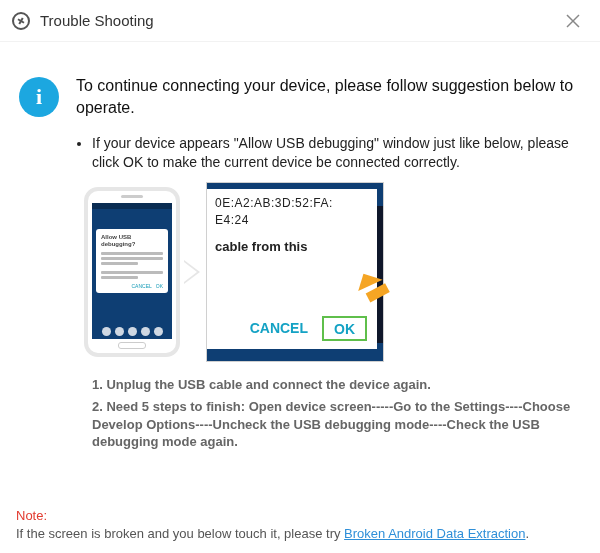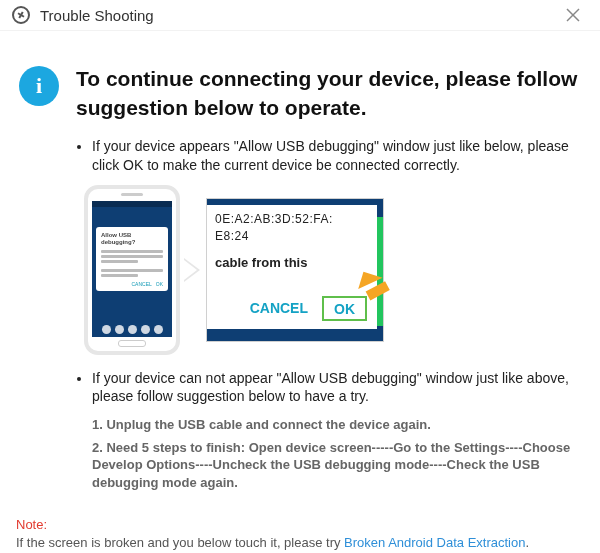--- a/index.html
+++ b/index.html
@@ -35,21 +35,21 @@
   }
   .close-btn svg { width: 16px; height: 16px; stroke: #888; stroke-width: 1.5; }
   .content { flex: 1; display: flex; padding: 12px 16px 0 16px; gap: 14px; }
   .info-col { flex: 0 0 46px; display: flex; justify-content: center; padding-top: 4px; }
   .info-icon {
     width: 40px; height: 40px; border-radius: 50%; background: #1ca7e0;
     color: #fff; display: flex; align-items: center; justify-content: center;
   }
   .info-icon .glyph { font-weight: 600; font-size: 22px; font-style: normal; font-family: Georgia, serif; }
   .body-col { flex: 1; }
-  h1.lead { font-size: 21px; font-weight: 700; margin: 2px 0 14px 0; line-height: 1.4; color: #111; }
+  h1.lead { font-size: 16px; font-weight: 400; margin: 2px 0 14px 0; line-height: 1.4; color: #111; }
   ul.bullets { list-style: disc; margin: 0 0 0 16px; padding: 0; }
   ul.bullets > li { font-size: 14px; margin-bottom: 10px; line-height: 1.35; }
   .illustration { margin: 8px 0 14px 8px; display: flex; align-items: center; gap: 6px; }
   .phone {
     width: 96px; height: 170px; border: 4px solid #e6e6e6; border-radius: 14px;
     background: #fff; display: flex; flex-direction: column; overflow: hidden; position: relative;
   }
   .phone .earpiece { height: 12px; display:flex; align-items:center; justify-content:center; }
   .phone .earpiece::before { content:""; width: 22px; height: 3px; background:#ccc; border-radius:2px;}
   .phone .screen {
@@ -74,21 +74,21 @@
   .phone .homebar::before { content:""; width: 26px; height: 5px; border:1px solid #ccc; border-radius:3px;}
   .triangle {
     width: 0; height: 0; border-top: 12px solid transparent; border-bottom: 12px solid transparent;
     border-left: 16px solid #e6e6e6; margin-left: -2px;
   }
   .triangle-inner {
     width: 0; height: 0; border-top: 10px solid transparent; border-bottom: 10px solid transparent;
     border-left: 13px solid #fff; position: relative; left: -16px; top: -10px;
   }
   .zoom {
-    width: 178px; height: 144px; border: 1px solid #d0d0d0; background: #22c55e;
+    width: 178px; height: 180px; border: 1px solid #d0d0d0; background: #0f172a;
     position: relative; overflow: hidden;
   }
   .zoom .blueband { position:absolute; left:0; right:0; top:0; height:13%; background:#0e3e73; }
   .zoom .blueband.bot { top:auto; bottom:0; height:10%; }
   .zoom .panel {
     position:absolute; left:0; right:6px; top:6px; bottom:12px; background:#fff;
     padding: 6px 8px 6px 8px; font-size: 13px; color:#222;
   }
   .zoom .fp { font-size: 12px; letter-spacing: 0.5px; line-height: 1.45; }
   .zoom .allow { font-weight: 600; margin-top: 10px; font-size: 13px; }
@@ -107,21 +107,21 @@
     border-right: 18px solid transparent; border-bottom: 18px solid transparent;
     border-left: 20px solid #f5a524; transform: rotate(17deg);
   }
   .steps { margin: 4px 0 0 16px; padding: 0; font-size: 13px; color: #666; font-weight: bold; }
   .steps p { margin: 5px 0; line-height: 1.35; }
   .note-area {
     padding: 0 31px 10px 16px; font-size: 13px; line-height: 1.4;
   }
   .note-label { color: #e23a2f; }
   .note-text { color: #555; }
-  .link { color: #2f8fd8; cursor: pointer; }
+  .link { color: #2f8fd8; text-decoration: underline; cursor: pointer; }
 </style>
 </head>
 <body>
 
 <div class="window">
 
   <div class="titlebar">
     <div class="app-icon"></div>
     <div class="title">Trouble Shooting</div>
     <div class="spacer"></div>
@@ -176,35 +176,32 @@
 
         <div class="triangle">
             <div class="triangle-inner"></div>
           </div>
 
         <div class="zoom">
           <div class="blueband"></div>
           <div class="blueband bot"></div>
           <div class="panel">
             <div class="fp">0E:A2:AB:3D:52:FA:</div>
-            <div class="fp">E8:24</div>
+            <div class="fp">E4:24</div>
             <div class="allow">cable from this</div>
             <div class="btnrow">
               <span class="cancel">CANCEL</span>
               <span class="ok">OK</span>
             </div>
           </div>
         </div>
 
         <div class="arrow"></div>
       </div>
 
-      <ul class="bullets">
-        <li>If your device can not appear "Allow USB debugging" window just like above, please follow suggestion below to have a try.</li>
-      </ul>
 
       <div class="steps">
         <p>1. Unplug the USB cable and connect the device again.</p>
         <p>2. Need 5 steps to finish: Open device screen-----Go to the Settings----Choose Develop Options----Uncheck the USB debugging mode----Check the USB debugging mode again.</p>
       </div>
     </div>
   </div>
 
   <div class="note-area">
     <span class="note-label">Note:</span><br>

